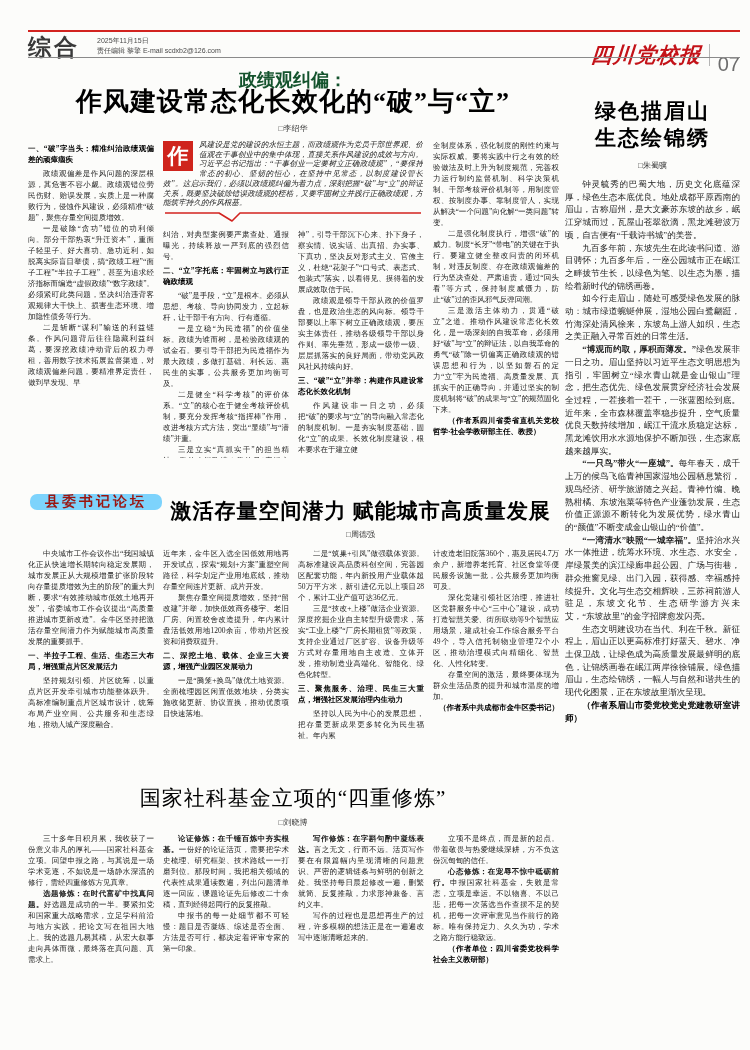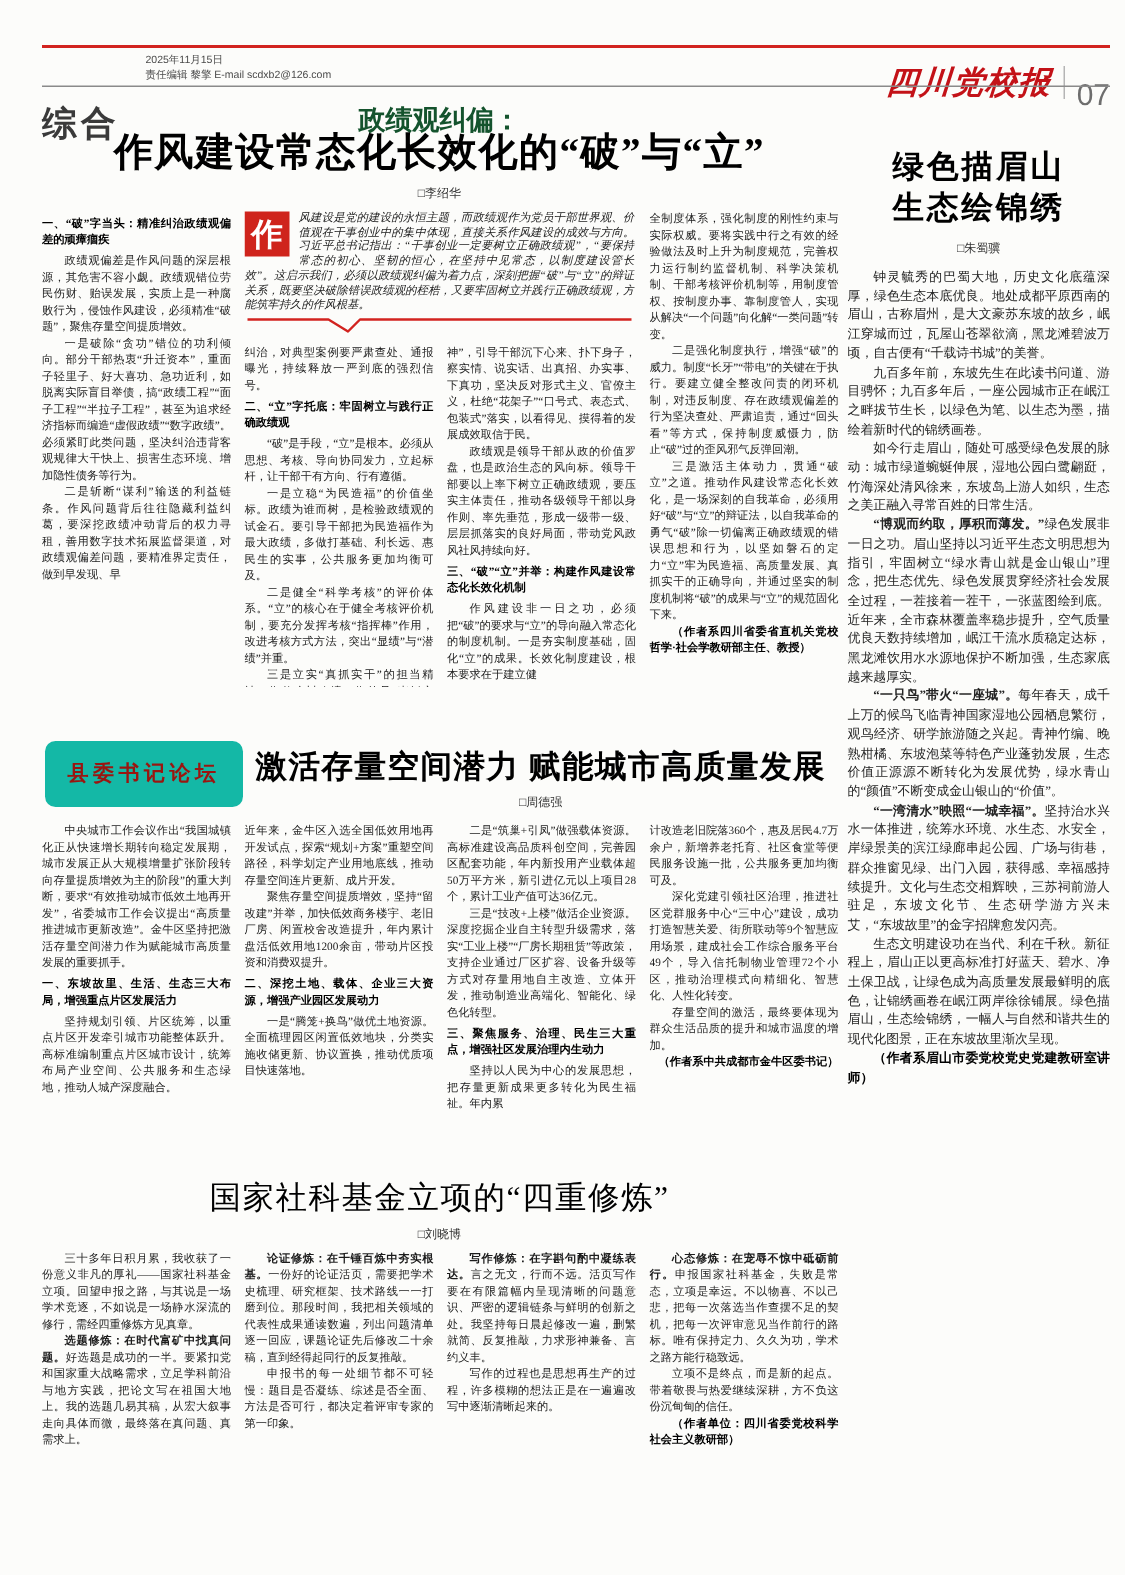--- a/index.html
+++ b/index.html
@@ -1,21 +1,21 @@
 <!DOCTYPE html>
 <html><head>
 <meta charset="utf-8">
 <style>
   html,body{margin:0;padding:0;background:#dcdcd8;}
   .page{position:relative;width:750px;height:1050px;margin:0 auto;background:#fcfcfa;
         font-family:"Liberation Sans","DejaVu Sans",sans-serif;color:#1d1d1d;overflow:hidden;}
   
   .top-rule{position:absolute;left:28px;top:30px;width:712px;height:2px;background:#d2231f;}
   .hdr-underline{position:absolute;left:28px;top:57px;width:712px;height:1px;background:#8a8a8a;}
-  .section-label{position:absolute;left:28px;top:32px;font-size:23px;letter-spacing:3px;color:#3a3a3a;font-weight:600;margin-top:35px;}
+  .section-label{position:absolute;left:28px;top:32px;font-size:23px;letter-spacing:3px;color:#3a3a3a;font-weight:600;}
   .date-block{position:absolute;left:97px;top:36px;font-size:7px;line-height:9.5px;color:#4a4a4a;}
   .masthead{position:absolute;right:10px;top:33px;display:flex;align-items:center;}
   .masthead-logo{font-family:"Liberation Serif","DejaVu Serif",serif;font-style:italic;font-weight:bold;
                  font-size:21px;color:#c31218;letter-spacing:1px;transform:skewX(-4deg);}
   .masthead-divider{width:1px;height:22px;background:#b5b5b5;margin:0 8px;}
   .page-number{font-size:20px;color:#6d6d6d;font-family:"Liberation Sans",sans-serif;margin-top:20px;}
   
   .serif{font-family:"Liberation Serif","DejaVu Serif",serif;}
   .kicker{position:absolute;left:28px;top:68px;width:530px;text-align:center;font-size:18px;font-weight:bold;color:#14532d;}
   .main-title{position:absolute;left:28px;top:84px;width:530px;text-align:center;font-size:26px;font-weight:bold;color:#000;letter-spacing:1px;}
@@ -31,22 +31,22 @@
   .blk b{font-weight:bold;}
   
   .intro-box{position:absolute;left:163px;top:140px;width:260px;height:68px;overflow:hidden;
              font-family:"Liberation Serif","DejaVu Serif",serif;font-style:italic;
              font-size:7.6px;line-height:9.7px;color:#222;text-align:justify;}
   .dropcap{float:left;width:30px;height:30px;margin:1px 6px 2px 0;background:#cf241c;color:#fff;
            font-style:normal;font-weight:bold;font-size:21px;line-height:30px;text-align:center;
            font-family:"Liberation Serif",serif;}
   .zigzag{position:absolute;left:163px;top:209px;width:260px;height:14px;}
   
-  .forum-badge{position:absolute;left:30px;top:494px;width:132px;height:44px;border-radius:7px;
-               background:#14b8a6;color:#9b1510;font-weight:bold;font-size:14px;letter-spacing:3px;
+  .forum-badge{position:absolute;left:30px;top:494px;width:132px;height:16px;border-radius:7px;
+               background:#7dd3fc;color:#9b1510;font-weight:bold;font-size:14px;letter-spacing:3px;
                display:flex;align-items:center;justify-content:center;}
   .forum-title{position:absolute;left:163px;top:497px;width:395px;text-align:center;
                font-size:21px;font-weight:bold;color:#000;letter-spacing:1px;}
   .sub-title{font-size:21px;font-weight:normal;color:#000;letter-spacing:1px;text-align:center;}
   
   .right-title{position:absolute;left:565px;top:98px;width:175px;text-align:center;
                font-size:21px;font-weight:bold;color:#000;line-height:27px;letter-spacing:2px;}
   .right-body{position:absolute;left:565px;top:178px;width:175px;height:838px;overflow:hidden;
               font-family:"Liberation Serif","DejaVu Serif",serif;font-size:8.6px;line-height:12.7px;
               color:#242424;text-align:justify;}
@@ -107,21 +107,21 @@
       <p class="blk blk-p">三是激活主体动力，贯通“破立”之道。推动作风建设常态化长效化，是一场深刻的自我革命，必须用好“破”与“立”的辩证法，以自我革命的勇气“破”除一切偏离正确政绩观的错误思想和行为，以坚如磐石的定力“立”牢为民造福、高质量发展、真抓实干的正确导向，并通过坚实的制度机制将“破”的成果与“立”的规范固化下来。</p>
       <p class="blk blk-attr">（作者系四川省委省直机关党校哲学·社会学教研部主任、教授）</p>
     </div>
 
   <div class="forum-badge">县委书记论坛</div>
   <div class="forum-title serif">激活存量空间潜力 赋能城市高质量发展</div>
   <div class="byline" style="position:absolute;left:163px;top:529px;width:395px;">□周德强</div>
 
   <div class="ncol" style="left:28px;top:548px;height:224px;">
       <p class="blk blk-p">中央城市工作会议作出“我国城镇化正从快速增长期转向稳定发展期，城市发展正从大规模增量扩张阶段转向存量提质增效为主的阶段”的重大判断，要求“有效推动城市低效土地再开发”，省委城市工作会议提出“高质量推进城市更新改造”。金牛区坚持把激活存量空间潜力作为赋能城市高质量发展的重要抓手。</p>
-      <p class="blk blk-h">一、东坡故里、生活、生态三大布局，增强重点片区发展活力</p>
+      <p class="blk blk-h">一、半拉子工程、生活、生态三大布局，增强重点片区发展活力</p>
       <p class="blk blk-p">坚持规划引领、片区统筹，以重点片区开发牵引城市功能整体跃升。高标准编制重点片区城市设计，统筹布局产业空间、公共服务和生态绿地，推动人城产深度融合。</p>
     </div>
   <div class="ncol" style="left:163px;top:548px;height:224px;">
       <p class="blk blk-cont">近年来，金牛区入选全国低效用地再开发试点，探索“规划+方案”重塑空间路径，科学划定产业用地底线，推动存量空间连片更新、成片开发。</p>
       <p class="blk blk-p">聚焦存量空间提质增效，坚持“留改建”并举，加快低效商务楼宇、老旧厂房、闲置校舍改造提升，年内累计盘活低效用地1200余亩，带动片区投资和消费双提升。</p>
       <p class="blk blk-h">二、深挖土地、载体、企业三大资源，增强产业园区发展动力</p>
       <p class="blk blk-p">一是“腾笼+换鸟”做优土地资源。全面梳理园区闲置低效地块，分类实施收储更新、协议置换，推动优质项目快速落地。</p>
     </div>
   <div class="ncol" style="left:298px;top:548px;height:224px;">
       <p class="blk blk-p">二是“筑巢+引凤”做强载体资源。高标准建设高品质科创空间，完善园区配套功能，年内新投用产业载体超50万平方米，新引进亿元以上项目28个，累计工业产值可达36亿元。</p>
@@ -145,22 +145,22 @@
     </div>
   <div class="ncol" style="left:298px;top:833px;height:186px;">
       <p class="blk blk-p"><b>写作修炼：在字斟句酌中凝练表达。</b>言之无文，行而不远。活页写作要在有限篇幅内呈现清晰的问题意识、严密的逻辑链条与鲜明的创新之处。我坚持每日晨起修改一遍，删繁就简、反复推敲，力求形神兼备、言约义丰。</p>
       <p class="blk blk-p">写作的过程也是思想再生产的过程，许多模糊的想法正是在一遍遍改写中逐渐清晰起来的。</p>
     </div>
   <div class="ncol" style="left:163px;top:833px;height:186px;">
       <p class="blk blk-p"><b>论证修炼：在千锤百炼中夯实根基。</b>一份好的论证活页，需要把学术史梳理、研究框架、技术路线一一打磨到位。那段时间，我把相关领域的代表性成果通读数遍，列出问题清单逐一回应，课题论证先后修改二十余稿，直到经得起同行的反复推敲。</p>
       <p class="blk blk-p">申报书的每一处细节都不可轻慢：题目是否凝练、综述是否全面、方法是否可行，都决定着评审专家的第一印象。</p>
     </div>
   <div class="ncol" style="left:433px;top:833px;height:186px;">
+      <p class="blk blk-p">立项不是终点，而是新的起点。带着敬畏与热爱继续深耕，方不负这份沉甸甸的信任。</p>
       <p class="blk blk-p"><b>心态修炼：在宠辱不惊中砥砺前行。</b>申报国家社科基金，失败是常态，立项是幸运。不以物喜、不以己悲，把每一次落选当作查摆不足的契机，把每一次评审意见当作前行的路标。唯有保持定力、久久为功，学术之路方能行稳致远。</p>
-      <p class="blk blk-p">立项不是终点，而是新的起点。带着敬畏与热爱继续深耕，方不负这份沉甸甸的信任。</p>
       <p class="blk blk-attr">（作者单位：四川省委党校科学社会主义教研部）</p>
     </div>
 
   <div class="right-title serif">
     <div>绿色描眉山</div>
     <div>生态绘锦绣</div>
   </div>
   <div class="byline" style="position:absolute;left:565px;top:160px;width:175px;">□朱蜀骥</div>
   <div class="right-body">
       <p class="blk blk-p">钟灵毓秀的巴蜀大地，历史文化底蕴深厚，绿色生态本底优良。地处成都平原西南的眉山，古称眉州，是大文豪苏东坡的故乡，岷江穿城而过，瓦屋山苍翠欲滴，黑龙滩碧波万顷，自古便有“千载诗书城”的美誉。</p>

